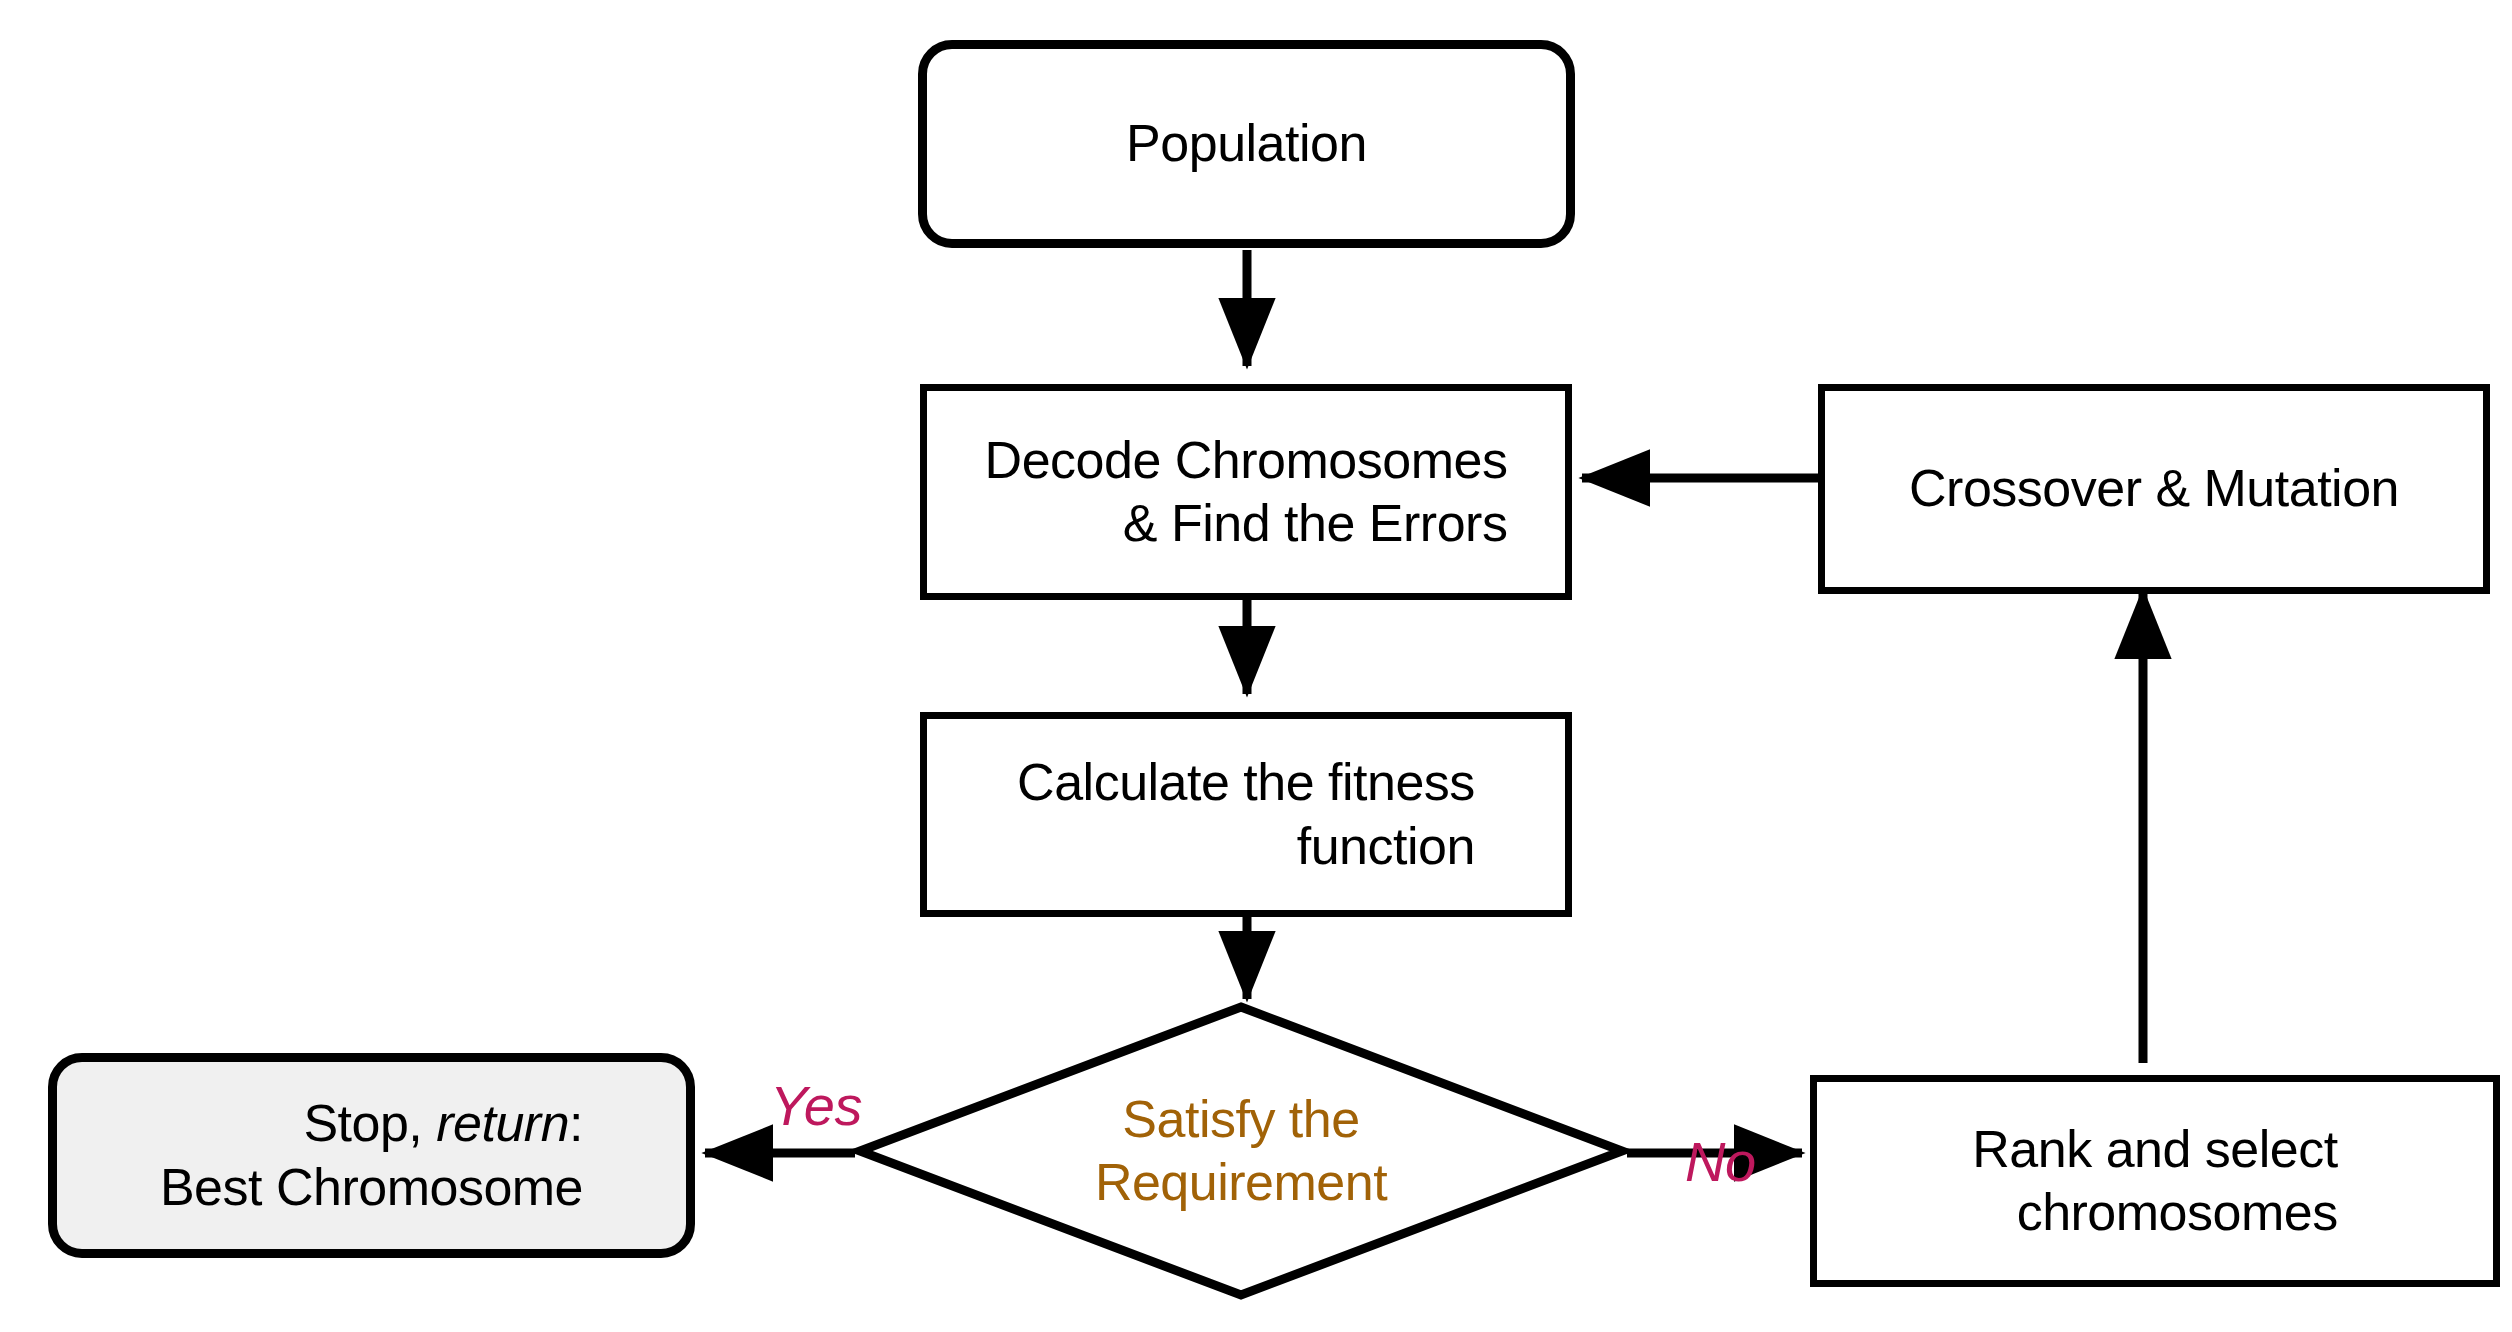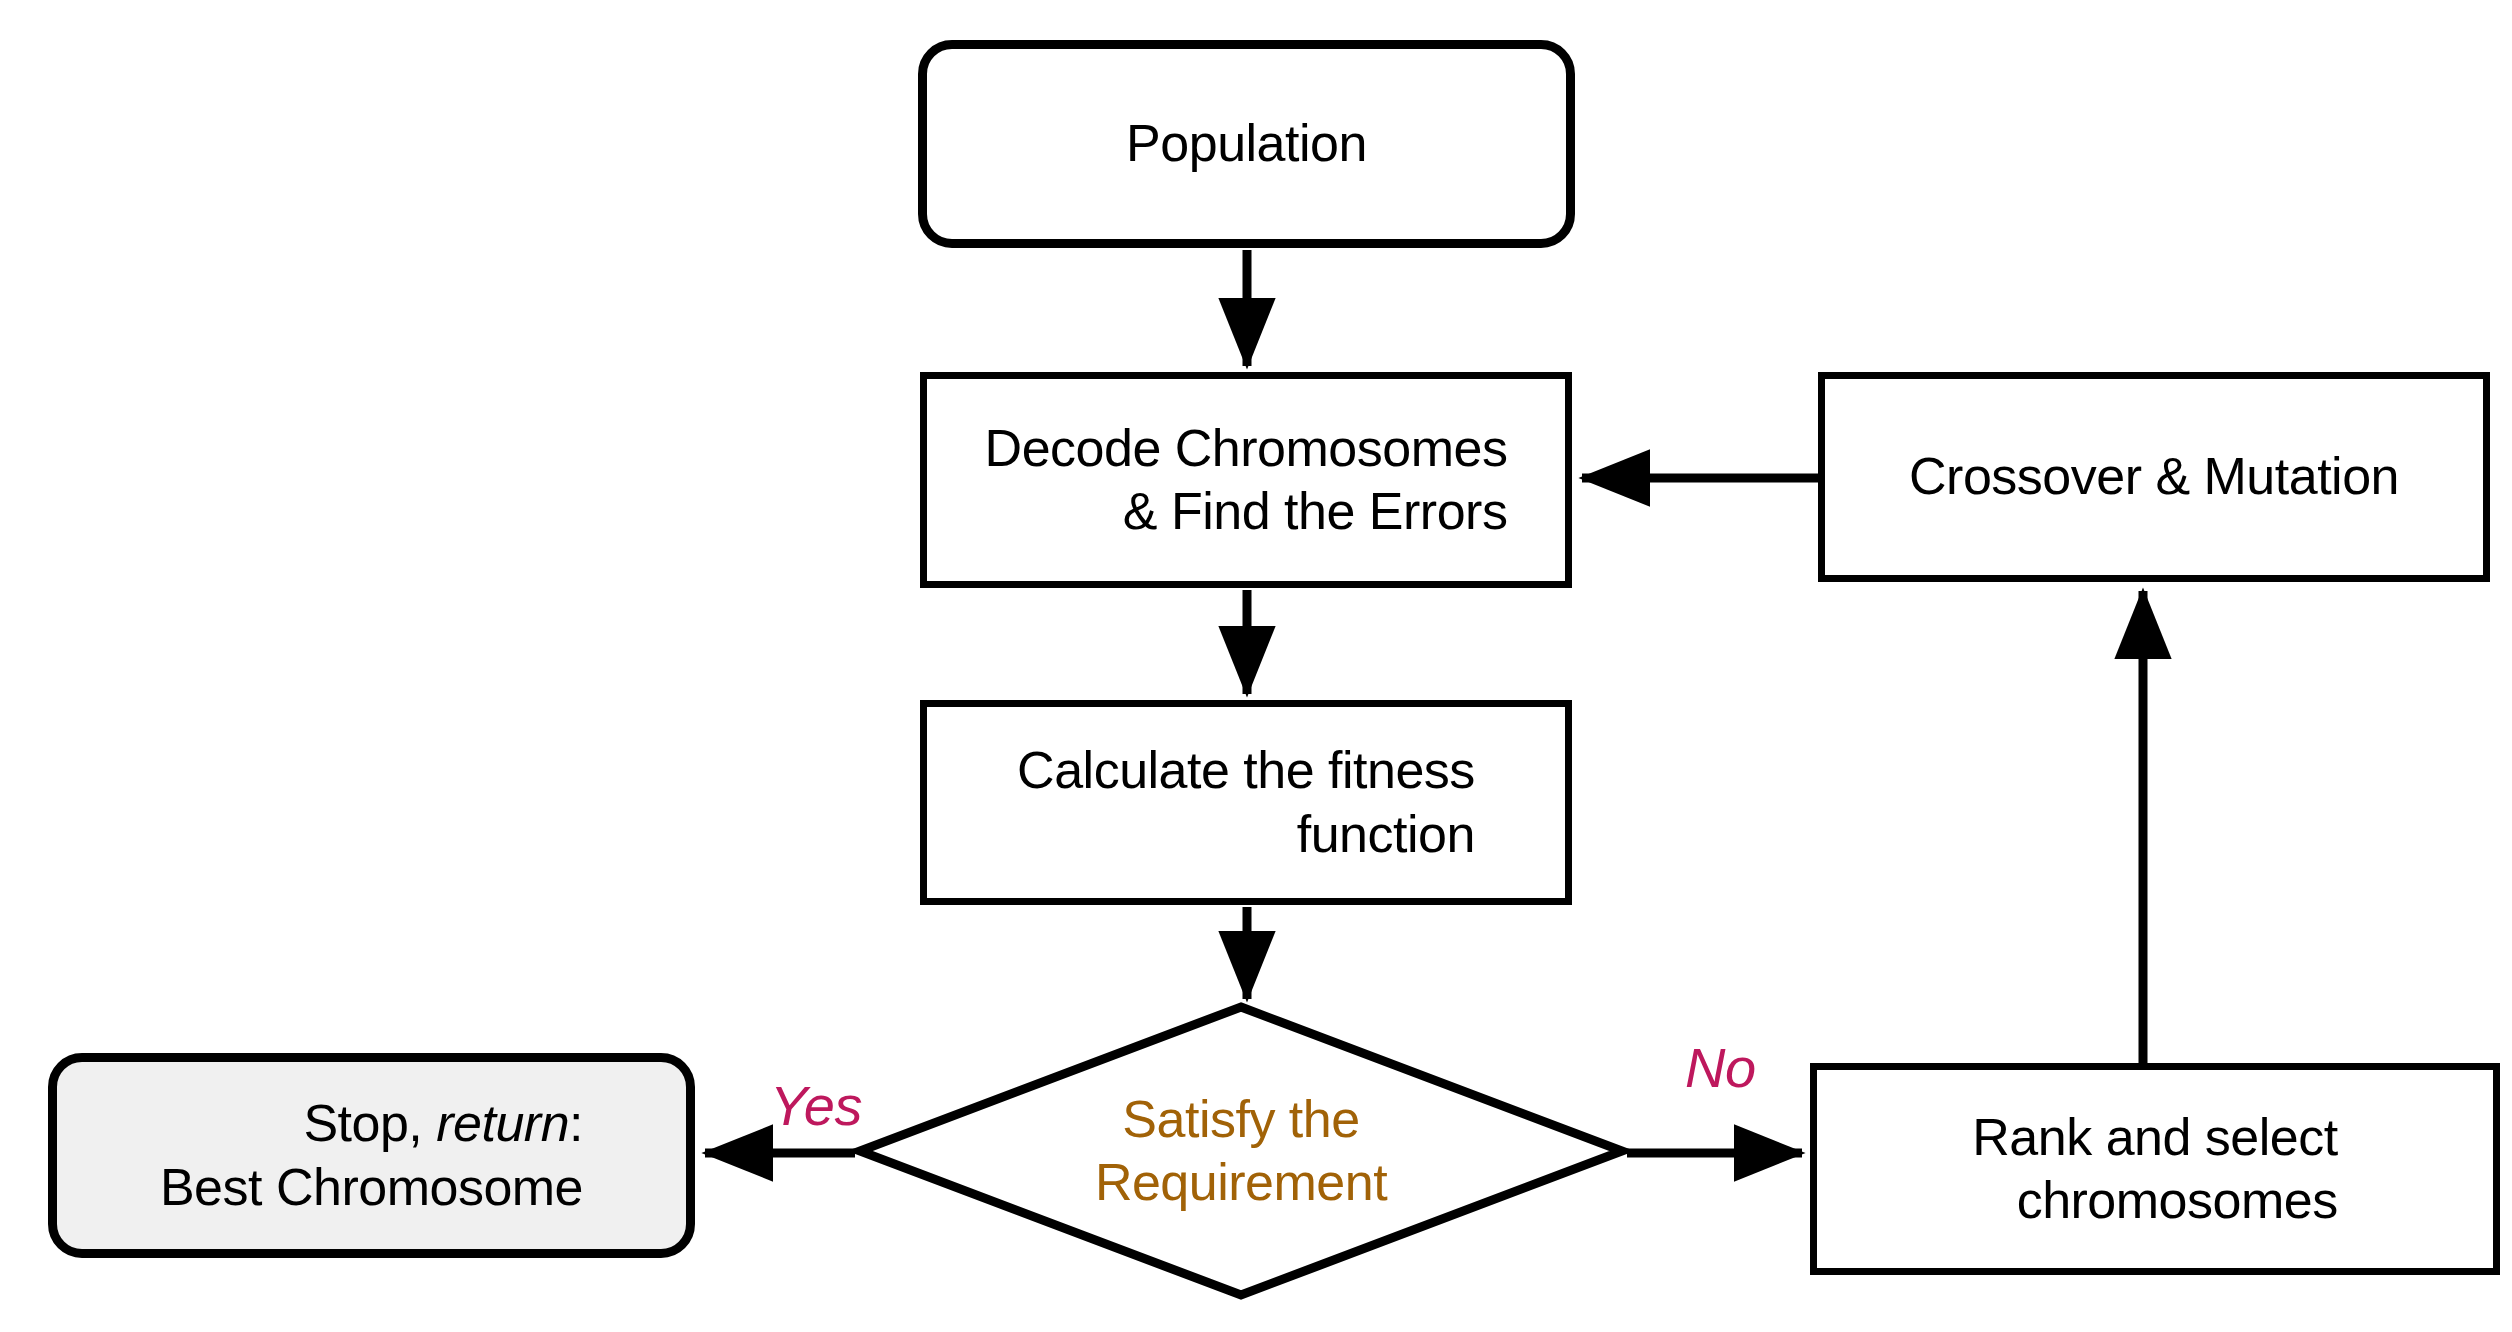--- a/index.html
+++ b/index.html
@@ -24,20 +24,21 @@
     text-align: right;
     color: #000000;
     line-height: 1.22;
     font-size: 52px;
     font-weight: 400;
     letter-spacing: -0.5px;
     background: #ffffff;
   }
   .node.rect {
     border: 7px solid #000000;
+    margin-top: 12px;
   }
   .node.rounded {
     border: 9px solid #000000;
     border-radius: 34px;
   }
   .node.filled {
     background: #f0f0f0;
   }
   .node .label {
     display: block;
@@ -157,15 +158,15 @@
       <span>chromosomes</span>
     </span>
   </div>
 
   <div class="node rect" style="left:1818px; top:372px; width:672px; height:210px;">
     <span class="label">Crossover &amp; Mutation</span>
   </div>
 
   <div class="edge-label" style="left:770px; top:1073px;">Yes</div>
 
-  <div class="edge-label" style="left:1685px; top:1035px;">No</div>
+  <div class="edge-label" style="left:1685px; top:1129px;">No</div>
 
 </div>
 
 </body></html>

